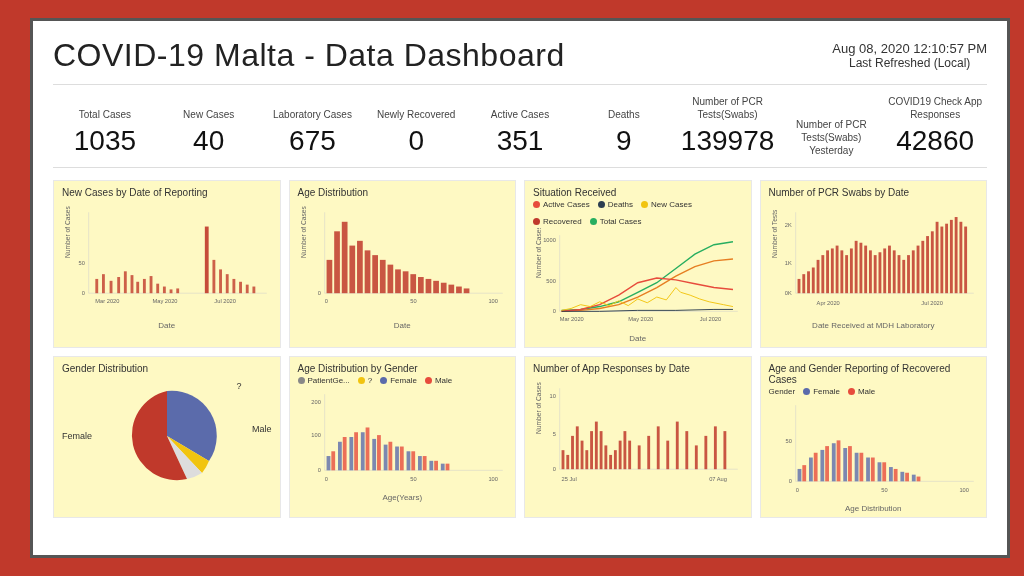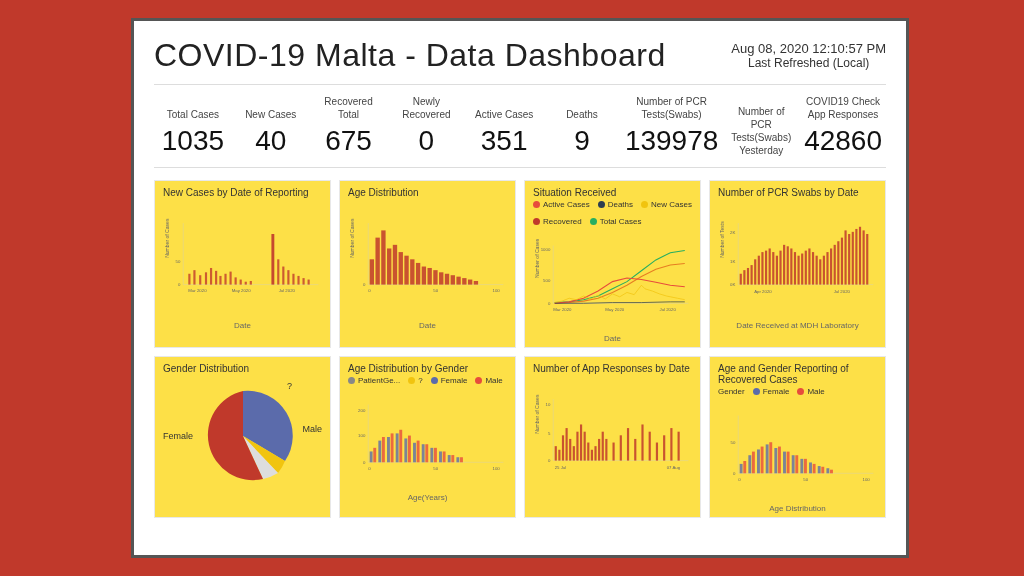--- a/index.html
+++ b/index.html
@@ -6,21 +6,21 @@
     body {
       background: #c0392b;
       display: flex;
       justify-content: center;
       align-items: center;
       min-height: 100vh;
       font-family: 'Segoe UI', Arial, sans-serif;
     }
     .dashboard {
       background: #fff;
-      width: 778px;
+      width: 980px;
       min-height: 540px;
       border: 3px solid #555;
       padding: 16px 20px 12px 20px;
       margin-left: 16px;
     }
     .header-row {
       display: flex;
       justify-content: space-between;
       align-items: flex-start;
       margin-bottom: 10px;
@@ -73,21 +73,21 @@
     }
     .charts-grid {
       display: grid;
       grid-template-columns: 1fr 1fr 1fr 1fr;
       grid-template-rows: auto auto;
       gap: 8px;
     }
     .chart-box {
       border: 1px solid #e8e8e8;
       padding: 6px 8px 4px 8px;
-      background: #fde047;
+      background: #fef9c3;
       min-height: 140px;
       position: relative;
     }
     .chart-title {
       font-size: 10px;
       color: #333;
       font-weight: 500;
       margin-bottom: 2px;
     }
     .chart-x-label {
@@ -134,21 +134,21 @@
   <div class="kpi-row">
     <div class="kpi-item">
       <div class="kpi-label">Total Cases</div>
       <div class="kpi-value">1035</div>
     </div>
     <div class="kpi-item">
       <div class="kpi-label">New Cases</div>
       <div class="kpi-value">40</div>
     </div>
     <div class="kpi-item">
-      <div class="kpi-label">Recovered Total</div>
+      <div class="kpi-label">Laboratory Cases</div>
       <div class="kpi-value">675</div>
     </div>
     <div class="kpi-item">
       <div class="kpi-label">Newly Recovered</div>
       <div class="kpi-value">0</div>
     </div>
     <div class="kpi-item">
       <div class="kpi-label">Active Cases</div>
       <div class="kpi-value">351</div>
     </div>

